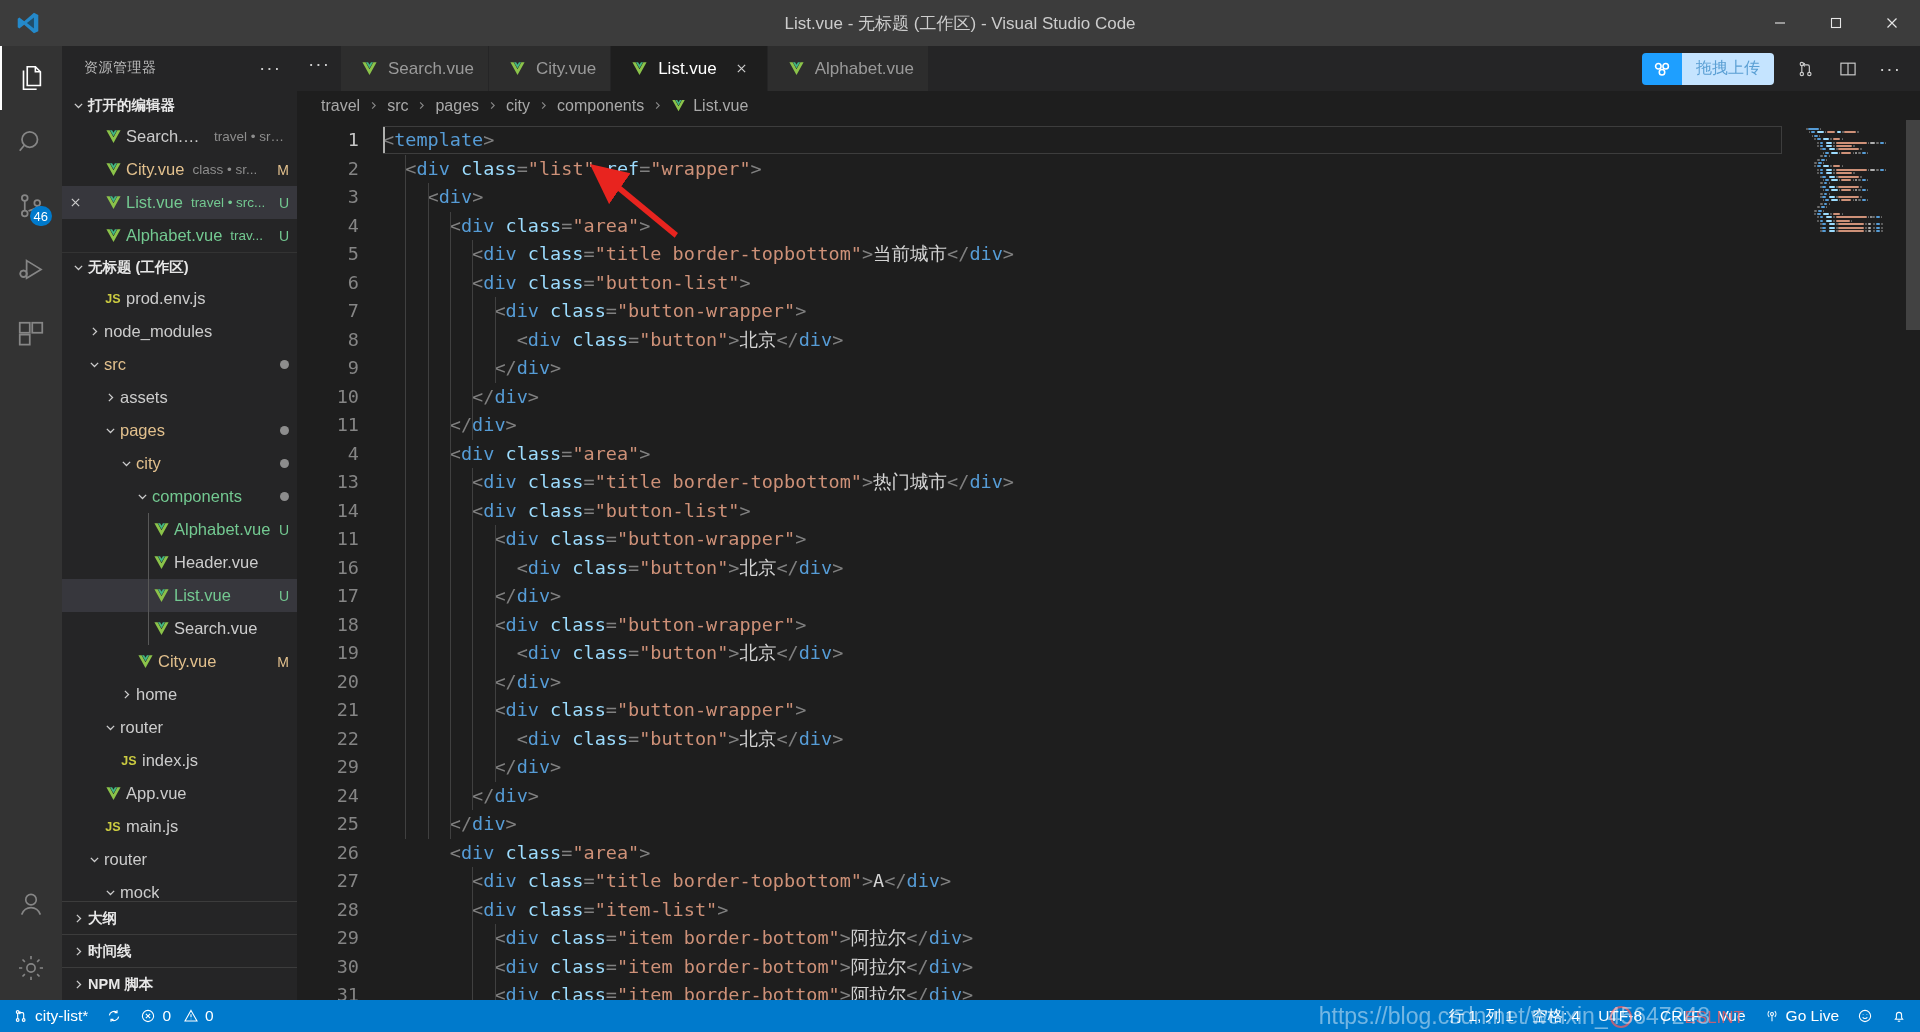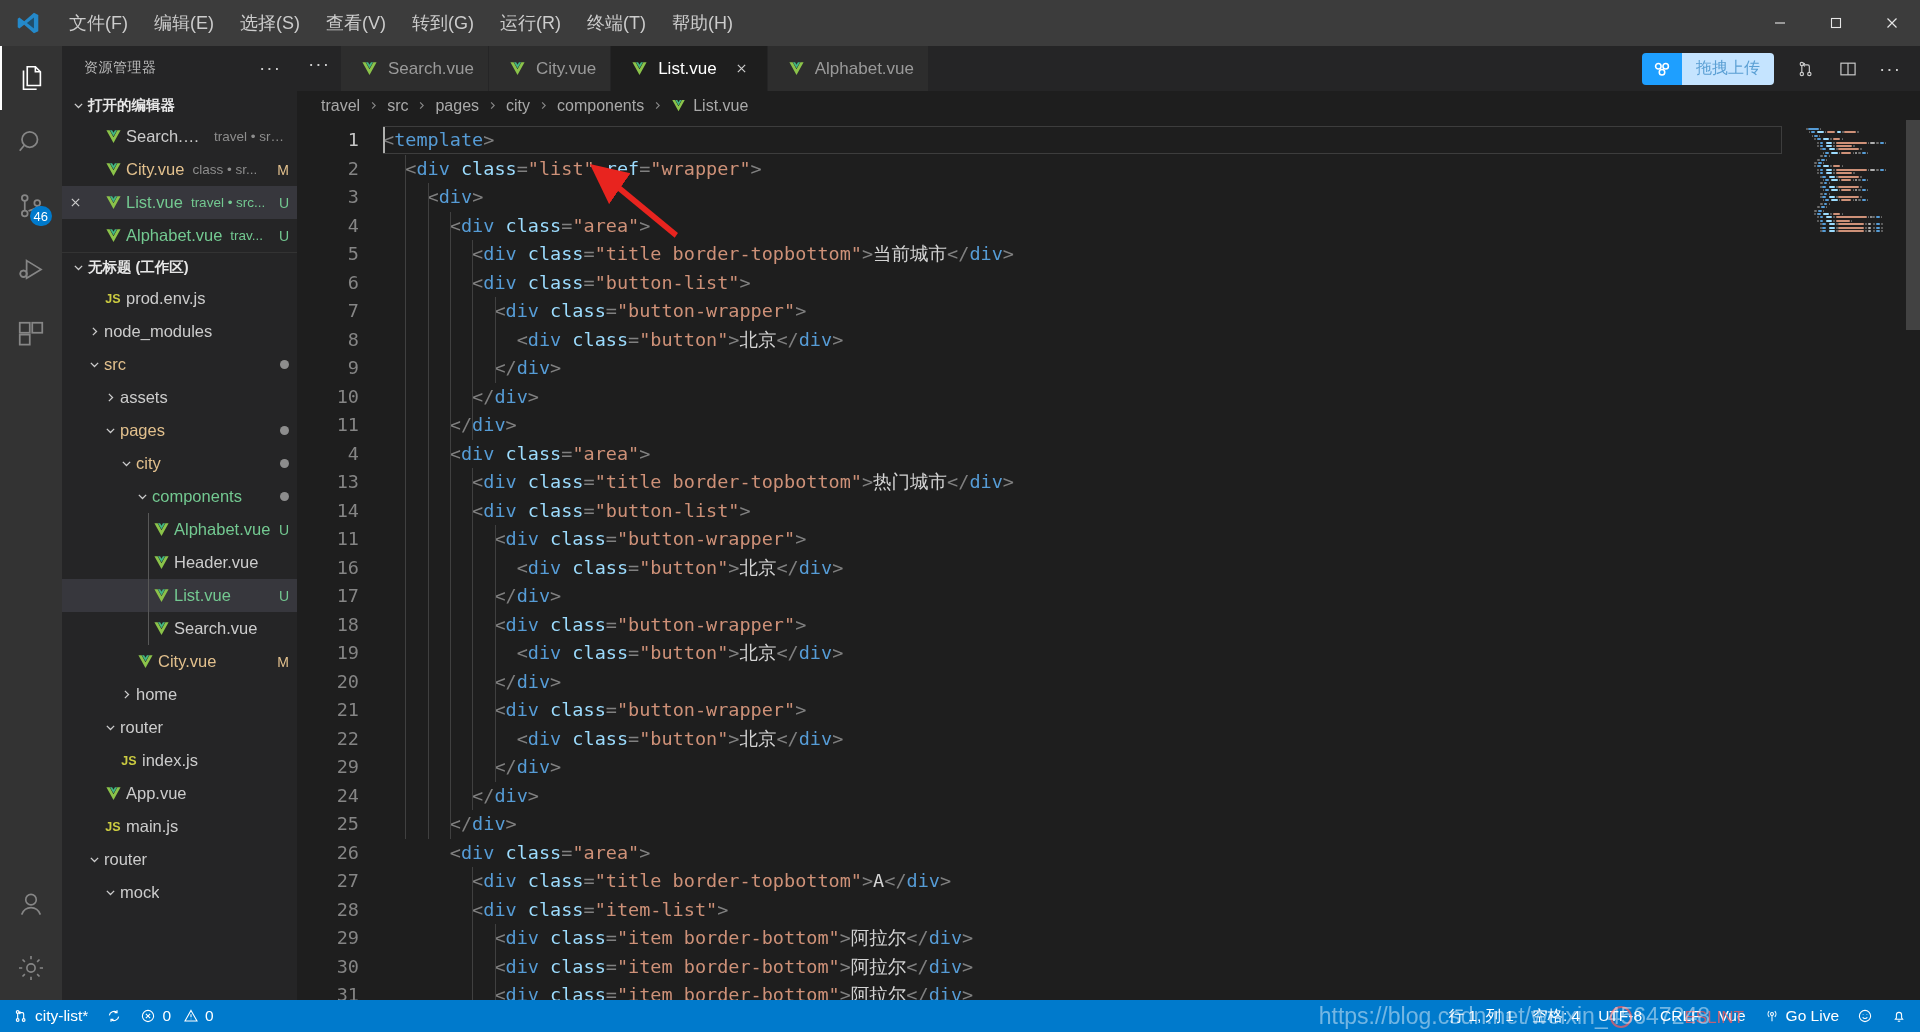--- a/index.html
+++ b/index.html
@@ -210,30 +210,21 @@
 
 <div class="app">
 
   <div class="titlebar">
     <div class="vs-logo">
       <svg viewBox="0 0 24 24" fill="none">
         <path d="M17.5 2.5 L21.5 4.5 V19.5 L17.5 21.5 L8.5 13.6 L4 17 L2.5 16 V8 L4 7 L8.5 10.4 Z" fill="#2489ca"></path>
         <path d="M17.5 7 V17 L11 12 Z" fill="#1e1e1e" opacity=".55"></path>
       </svg>
     </div>
-    <div class="menu" id="menubar">
-        <div class="menu-item">文件(F)</div>
-        <div class="menu-item">编辑(E)</div>
-        <div class="menu-item">选择(S)</div>
-        <div class="menu-item">查看(V)</div>
-        <div class="menu-item">转到(G)</div>
-        <div class="menu-item">运行(R)</div>
-        <div class="menu-item">终端(T)</div>
-        <div class="menu-item">帮助(H)</div>
-      </div>
+    <div class="title-center">List.vue - 无标题 (工作区) - Visual Studio Code</div>
     <div class="win-ctrls">
       <div class="win-btn">
         <svg viewBox="0 0 14 14">
             <path d="M2 7 H12" stroke="currentColor" stroke-width="1.1"></path>
           </svg>
       </div>
       <div class="win-btn">
         <svg viewBox="0 0 14 14">
             <rect x="2.5" y="2.5" width="9" height="9" fill="none" stroke="currentColor" stroke-width="1.1"></rect>
           </svg>
@@ -559,20 +550,46 @@
                 <svg viewBox="0 0 16 16" fill="none" stroke="currentColor" stroke-width="1.6">
                   <path d="M3.5 6 L8 10.5 L12.5 6"></path>
                 </svg>
               </span>
               <span class="lbl clr-grey">mock</span>
             </div>
             <div class="guide" style="left: 86px; top: 231px; height: 132px;"></div>
           </div>
       </div>
 
+      <div class="sb-bottom" id="sb-panels">
+          <div class="panel-head">
+            <span class="chev">
+              <svg viewBox="0 0 16 16" fill="none" stroke="currentColor" stroke-width="1.6">
+                <path d="M6 3.5 L10.5 8 L6 12.5"></path>
+              </svg>
+            </span>
+            <span>大纲</span>
+          </div>
+          <div class="panel-head">
+            <span class="chev">
+              <svg viewBox="0 0 16 16" fill="none" stroke="currentColor" stroke-width="1.6">
+                <path d="M6 3.5 L10.5 8 L6 12.5"></path>
+              </svg>
+            </span>
+            <span>时间线</span>
+          </div>
+          <div class="panel-head">
+            <span class="chev">
+              <svg viewBox="0 0 16 16" fill="none" stroke="currentColor" stroke-width="1.6">
+                <path d="M6 3.5 L10.5 8 L6 12.5"></path>
+              </svg>
+            </span>
+            <span>NPM 脚本</span>
+          </div>
+        </div>
     </div>
 
     <div class="editor">
 
       <div class="tabs">
         <div class="ic-btn" style="width:44px;">
           <span style="font-size:19px;letter-spacing:1px;color:#cccccc;">···</span>
         </div>
         <div id="tabs-list" style="display:flex;">
             <div class="tab">

